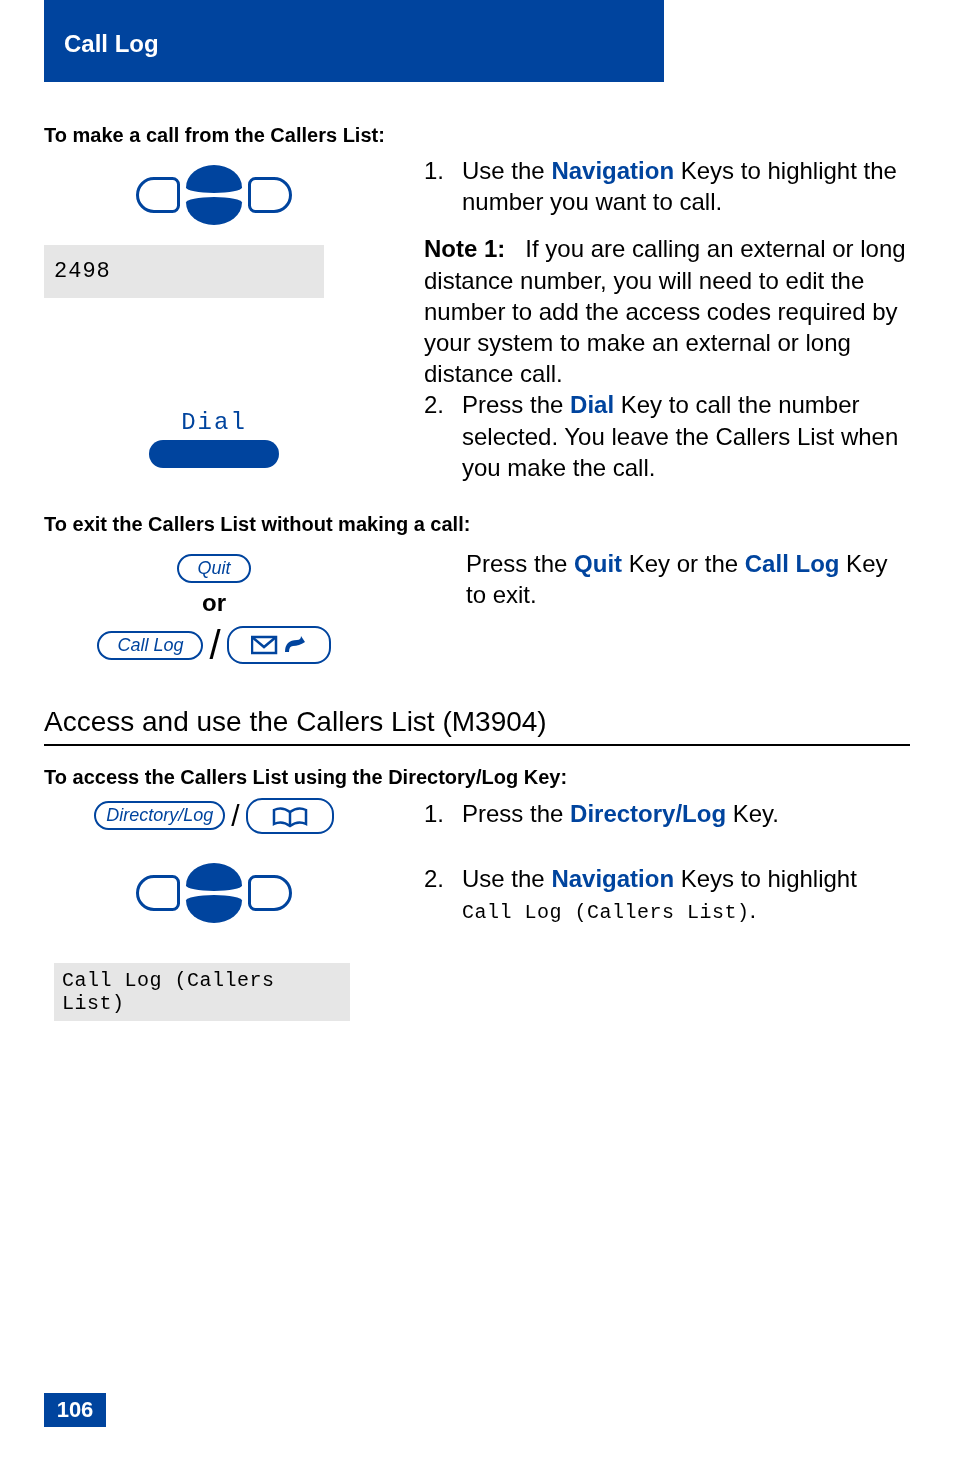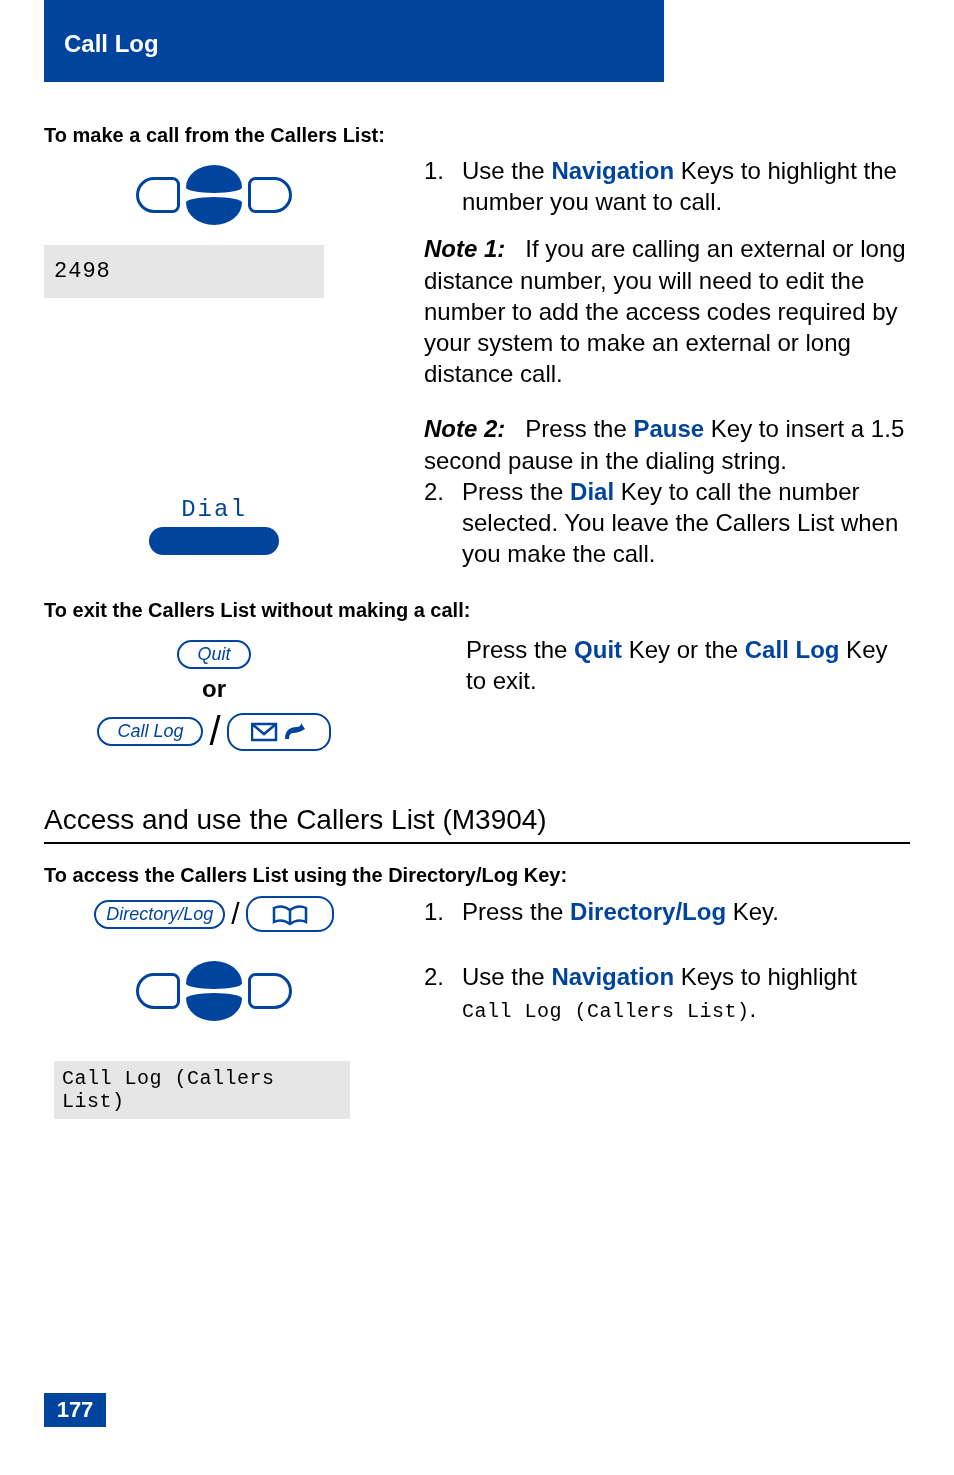--- a/index.html
+++ b/index.html
@@ -43,33 +43,33 @@
     display: flex; align-items: center; justify-content: center;
   }
   .content {
     position: absolute;
     left: 44px; right: 44px; top: 110px; bottom: 110px;
   }
   .body-text {
     font-size: 24px;
     line-height: 1.3;
   }
-  .ital { font-style: italic; font-weight: 700; }
+  .ital { font-weight: 700; }
   .blue-bold { color: var(--blue); font-weight: 700; }
   .sub-heading {
     font-weight: 700;
     font-size: 20px;
     margin: 14px 0 8px 0;
   }
   .section-title {
     font-size: 28px;
     font-weight: 400;
     border-bottom: 2px solid #000;
     padding-bottom: 6px;
-    margin-top: 50px;
+    margin-top: 38px;
     margin-bottom: 20px;
   }
   .two-col {
     display: flex;
     gap: 40px;
   }
   .lcol { width: 340px; }
   .rcol { flex: 1; }
   .intro-right {
     margin-left: 400px;
@@ -166,24 +166,20 @@
       <div class="step-row">
         <div class="step-num">1.</div>
         <div>
           <span>Use the </span><span class="blue-bold">Navigation</span><span> Keys to highlight the number you want to call.</span>
         </div>
       </div>
       <div style="margin-top:16px;">
         <span class="ital">Note 1:</span>
         &nbsp;&nbsp;<span>If you are calling an external or long distance number, you will need to edit the number to add the access codes required by your system to make an external or long distance call.</span>
       </div>
-      <div style="margin-top:24px;">
-        <span class="ital">Note 2:</span>
-        &nbsp;&nbsp;<span>Press the </span><span class="blue-bold">Pause</span><span> Key to insert a 1.5 second pause in the dialing string.</span>
-      </div>
     </div>
   </div>
 
   <div class="two-col" style="">
     <div class="lcol">
       <div class="dial-area">
         <div class="dial-label">Dial</div>
         <div class="dial-bar"></div>
       </div>
     </div>
@@ -269,14 +265,14 @@
         <div>
           <span>Use the </span><span class="blue-bold">Navigation</span><span> Keys to highlight </span><span class="lcd-text">Call Log (Callers List)</span><span>.</span>
         </div>
       </div>
     </div>
   </div>
 
 </div>
 
 <div class="page-num">
-  <span>177</span>
+  <span>106</span>
 </div>
 
 </body></html>

